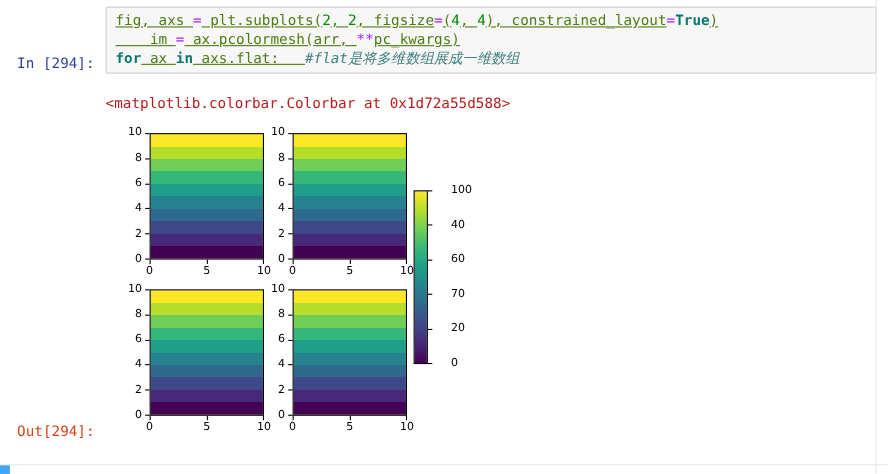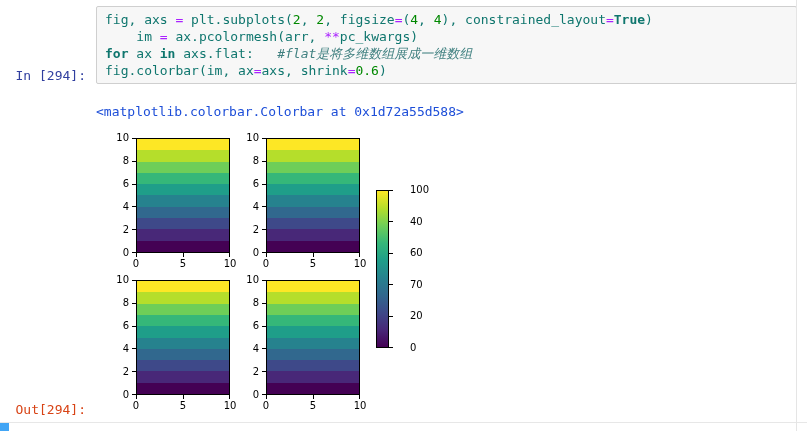--- a/index.html
+++ b/index.html
@@ -9,31 +9,31 @@
   .cell{display:flex;align-items:flex-end;}
   .input-cell{padding-top:6px;}
   .output-cell{margin-top:14px;}
   .prompt{flex:0 0 96px;box-sizing:border-box;text-align:right;padding-right:10px;padding-top:5px;
           font-family:"DejaVu Sans Mono","Liberation Mono",monospace;font-size:13px;line-height:17px;white-space:pre;}
   .in-prompt{color:#303F9F;}
   .out-prompt{color:#D84315;}
 
   .code-box{flex:1;margin-right:10px;border:1px solid #cfcfcf;background:#f7f7f7;border-radius:2px;padding:4px 8px;}
   .code-line{margin:0;font-family:"DejaVu Sans Mono","Liberation Mono",monospace;font-size:13px;line-height:17px;white-space:pre;color:#000;min-height:17px;}
-  .tok-plain{color:#0f766e;}
+  .tok-plain{color:#4d7c0f;text-decoration:underline;}
   .tok-kw{color:#0f766e;font-weight:bold;}
   .tok-num{color:#008800;}
   .tok-op{color:#AA22FF;}
   .tok-comment{color:#408080;font-style:italic;}
 
   .output-area{flex:1;}
-  .out-text{margin:0;padding-top:5px;font-family:"DejaVu Sans Mono","Liberation Mono",monospace;font-size:13px;line-height:17px;color:#1d4ed8;white-space:pre;}
+  .out-text{margin:0;padding-top:5px;font-family:"DejaVu Sans Mono","Liberation Mono",monospace;font-size:13px;line-height:17px;color:#b91c1c;white-space:pre;}
 
   .figure{position:relative;width:340px;height:288px;margin:10px 0 0 4px;background:#fff;}
-  .subplot{position:absolute;width:94px;height:115px;}
+  .subplot{position:absolute;width:104px;height:115px;}
   .pos-tl{left:36px;top:8px;}
   .pos-tr{left:166px;top:8px;}
   .pos-bl{left:36px;top:150px;}
   .pos-br{left:166px;top:150px;}
   .plot-area{position:absolute;inset:0;border:1px solid #000;box-sizing:border-box;}
   .labhost{position:absolute;inset:0;pointer-events:none;}
 
   .ytickmarks{position:absolute;left:-4px;top:0;width:4px;height:100%;
     background-image:linear-gradient(#000,#000),linear-gradient(#000,#000),linear-gradient(#000,#000),linear-gradient(#000,#000),linear-gradient(#000,#000),linear-gradient(#000,#000);
     background-size:4px 1px,4px 1px,4px 1px,4px 1px,4px 1px,4px 1px;
@@ -71,21 +71,20 @@
 <body>
 
 <div class="notebook">
 
   <div class="cell input-cell">
     <div class="prompt in-prompt">In [294]:</div>
     <div class="code-box">
       <pre class="code-line"><span class="tok-plain">fig, axs </span><span class="tok-op">=</span><span class="tok-plain"> plt.subplots(</span><span class="tok-num">2</span><span class="tok-plain">, </span><span class="tok-num">2</span><span class="tok-plain">, figsize</span><span class="tok-op">=</span><span class="tok-plain">(</span><span class="tok-num">4</span><span class="tok-plain">, </span><span class="tok-num">4</span><span class="tok-plain">), constrained_layout</span><span class="tok-op">=</span><span class="tok-kw">True</span><span class="tok-plain">)</span></pre>
       <pre class="code-line"><span class="tok-plain">    im </span><span class="tok-op">=</span><span class="tok-plain"> ax.pcolormesh(arr, </span><span class="tok-op">**</span><span class="tok-plain">pc_kwargs)</span></pre>
       <pre class="code-line"><span class="tok-kw">for</span><span class="tok-plain"> ax </span><span class="tok-kw">in</span><span class="tok-plain"> axs.flat:   </span><span class="tok-comment">#flat是将多维数组展成一维数组</span></pre>
-      <pre class="code-line"><span class="tok-plain">fig.colorbar(im, ax</span><span class="tok-op">=</span><span class="tok-plain">axs, shrink</span><span class="tok-op">=</span><span class="tok-num">0.6</span><span class="tok-plain">)</span></pre>
     </div>
   </div>
 
   <div class="cell output-cell">
     <div class="prompt out-prompt">Out[294]:</div>
     <div class="output-area">
       <pre class="out-text">&lt;matplotlib.colorbar.Colorbar at 0x1d72a55d588&gt;</pre>
 
       <div class="figure">
 

